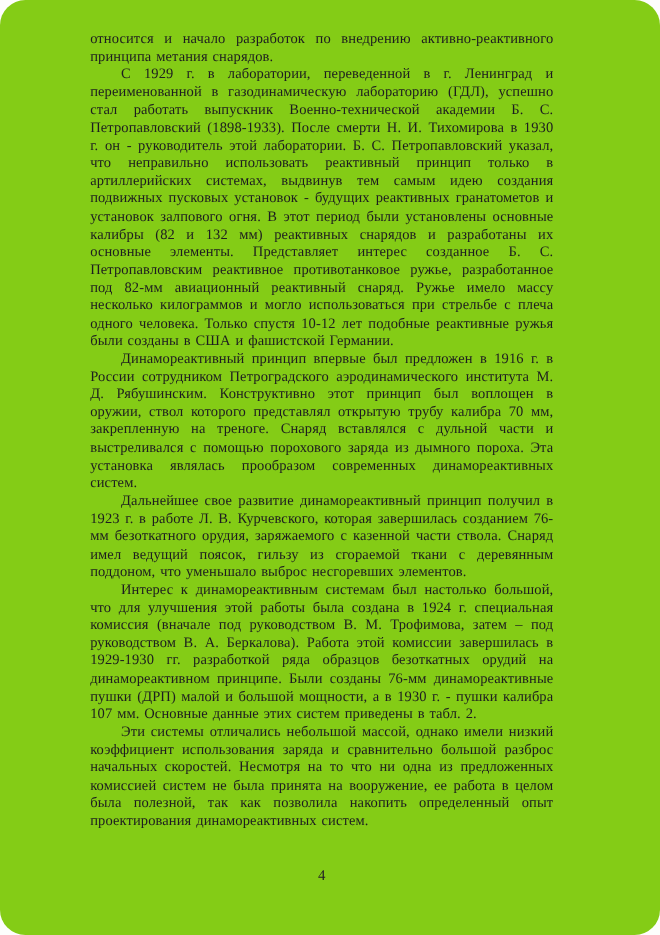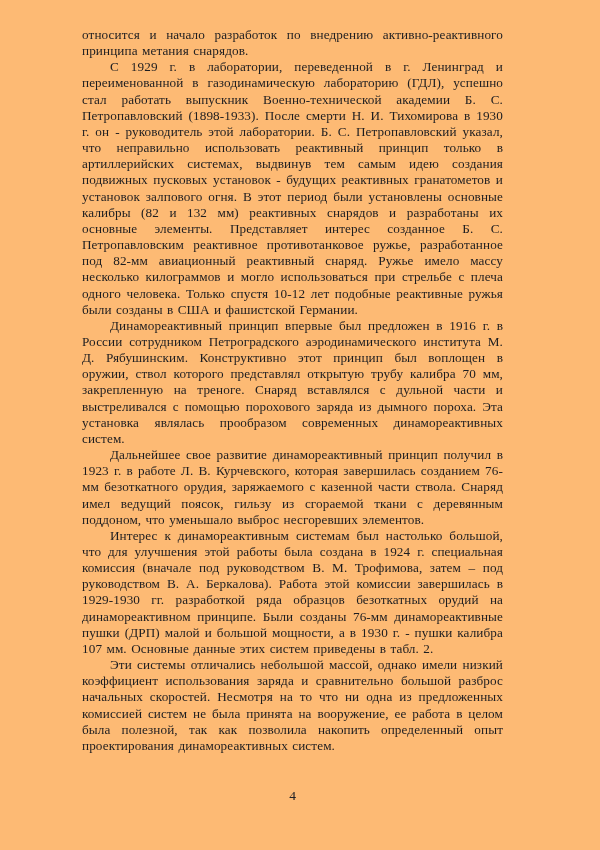--- a/index.html
+++ b/index.html
@@ -13,21 +13,22 @@
     overflow: hidden;
     position: relative;
     font-family: "Liberation Serif", "DejaVu Serif", serif;
   }
   .page {
     position: absolute;
     left: 0;
     top: 0;
     width: 600px;
     height: 850px;
-    background: #fdba74;
+    background: #84cc16;
+    border-radius: 23px;
   }
   .text-block {
     position: absolute;
     left: 82px;
     top: 27px;
     width: 421px;
     color: #1d1d20;
     font-size: 13.2px;
     line-height: 16.15px;
     text-align: justify;

